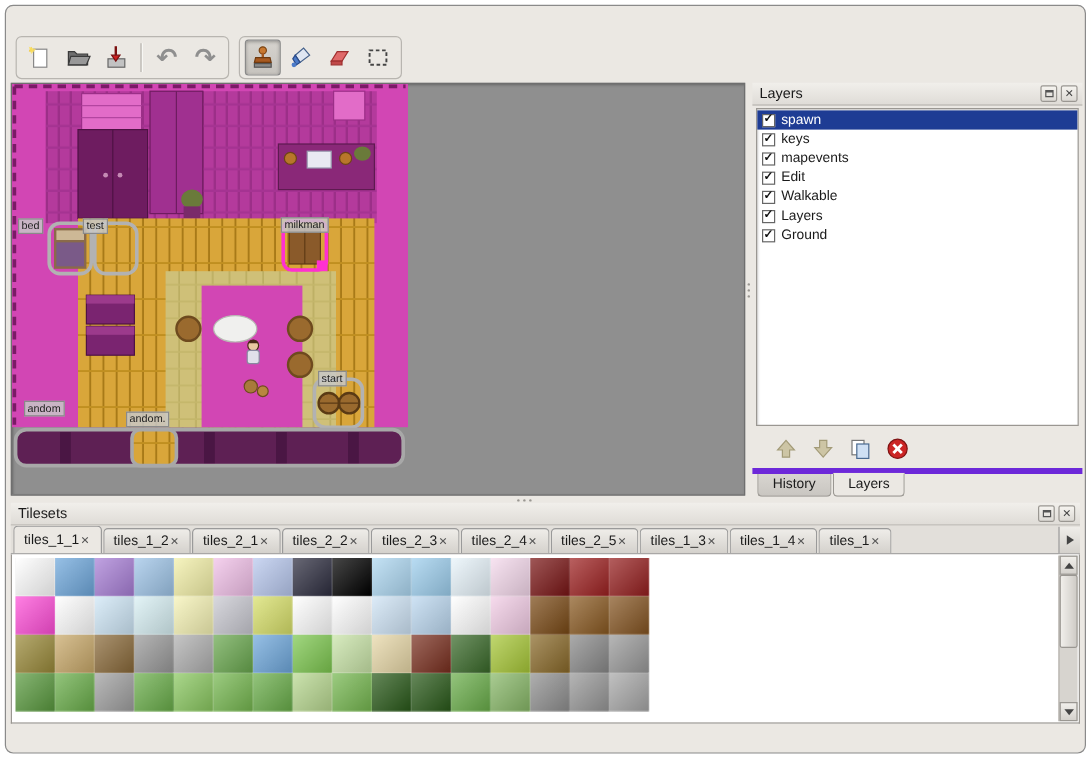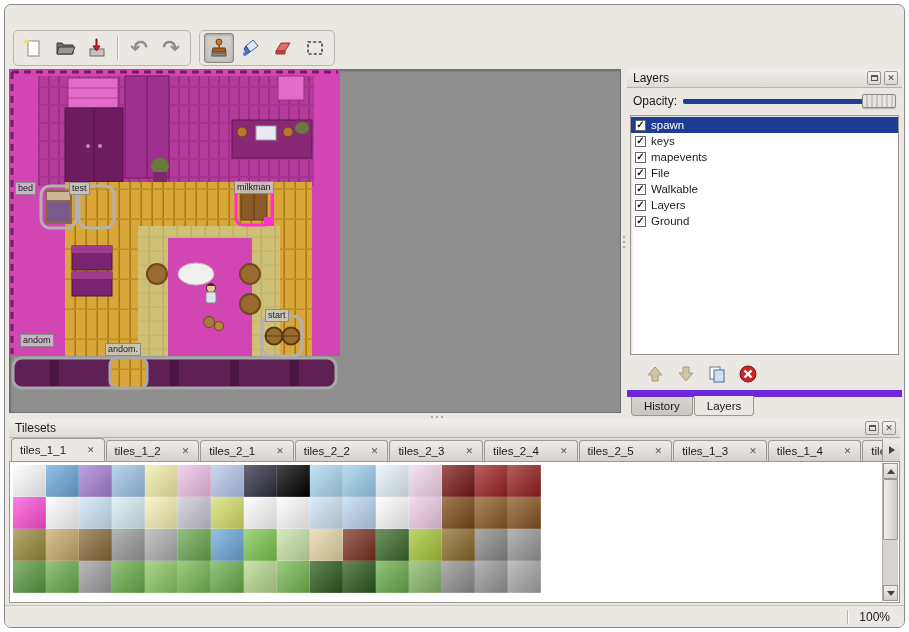--- a/index.html
+++ b/index.html
@@ -53,30 +53,30 @@
     background:repeating-linear-gradient(90deg,#e8e5e0 0 3px,#c9c6c1 3px 5px);box-shadow:0 1px 1px rgba(0,0,0,.25);}
   .layer-list{flex:1;margin:2px 3px;background:#ffffff;border:1px solid #9a9792;box-shadow:inset 1px 1px 2px rgba(0,0,0,.15);
     overflow:hidden;padding-top:1px;}
   .layer-row{height:16px;display:flex;align-items:center;gap:5px;padding:0 2px 0 4px;font-size:11.5px;}
   .layer-row.selected{background:#1e3c94;color:#ffffff;}
   .checkbox{width:11px;height:11px;background:#fff;border:1px solid #666;display:flex;align-items:center;justify-content:center;flex:none;}
   .check{display:none;font-size:10px;line-height:1;color:#111;font-weight:bold;margin-top:-1px;}
   .layer-row.checked .check{display:block;}
   .layer-actions{height:33px;display:flex;align-items:center;gap:7px;padding:0 0 0 16px;}
   .action-btn{width:24px;height:24px;display:flex;align-items:center;justify-content:center;border-radius:3px;}
-  .south-tabs{height:21px;display:flex;align-items:flex-start;padding-left:4px;gap:1px;border-top:7px solid #6d28d9;}
+  .south-tabs{height:21px;display:flex;align-items:flex-start;padding-left:4px;gap:1px;border-top:5px solid #6d28d9;}
   .s-tab{height:19px;padding:0 12px;display:flex;align-items:center;font-size:11.5px;
     background:linear-gradient(#d8d5d0,#c9c6c1);border:1px solid #9a9792;border-top:none;border-radius:0 0 4px 4px;}
   .s-tab.active{background:#ebe8e3;height:20px;margin-top:-1px;border-top:1px solid #ebe8e3;}
 
   
   .tilesets-dock{position:absolute;left:4px;top:414px;width:891px;height:184px;display:flex;flex-direction:column;background:#ebe8e3;}
   .ts-tabbar{height:24px;display:flex;align-items:flex-end;border-bottom:1px solid #9a9a9a;background:#e2dfda;}
   .ts-tabs{flex:1;display:flex;align-items:flex-end;overflow:hidden;padding-left:2px;}
-  .ts-tab{flex:none;height:21px;display:flex;align-items:center;gap:20px;padding:0 8px;margin-right:1px;
+  .ts-tab{flex:none;height:21px;display:flex;align-items:center;gap:0;padding:0 8px;margin-right:1px;
     background:linear-gradient(#efede9,#d4d1cc);border:1px solid #9a9a9a;border-bottom:none;border-radius:4px 4px 0 0;font-size:11.5px;white-space:nowrap;}
   .ts-tab.active{background:#ebe8e3;height:23px;position:relative;z-index:2;}
   .tab-close{font-size:9px;color:#555;line-height:1;padding:1px;}
   .tab-scroll-btn{flex:none;width:18px;height:22px;border-left:1px solid #9a9a9a;display:flex;align-items:center;justify-content:center;background:linear-gradient(#efede9,#d4d1cc);}
   .tri-right{width:0;height:0;border-left:6px solid #444;border-top:4px solid transparent;border-bottom:4px solid transparent;}
   .ts-content{flex:1;position:relative;background:#ffffff;border:1px solid #9a9792;border-top:none;overflow:hidden;}
   .tile-grid{position:absolute;left:3px;top:3px;display:grid;grid-template-columns:repeat(16,33px);grid-auto-rows:32px;}
   .tile{background-image:linear-gradient(135deg,rgba(255,255,255,.28),rgba(0,0,0,.18));border-right:1px solid rgba(0,0,0,.06);border-bottom:1px solid rgba(0,0,0,.06);}
 
   
@@ -289,29 +289,20 @@
   <div class="layers-dock">
     <div class="dock-titlebar">
       <span class="dock-title">Layers</span>
       <span class="dock-btn">
           <span class="float-glyph"></span>
         </span>
       <span class="dock-btn">
           <span>✕</span>
         </span>
     </div>
-    <div class="opacity-row">
-      <span>Opacity:</span>
-      <div class="slider">
-        <div class="slider-groove">
-          <div class="slider-fill" style="width: 100%;"></div>
-        </div>
-        <div class="slider-handle" style="left: calc(100% - 34px);"></div>
-      </div>
-    </div>
     <div class="layer-list">
 
         <div class="layer-row selected checked">
           <span class="checkbox">
             <span class="check">✓</span>
           </span>
           <span class="layer-name">spawn</span>
         </div>
 
         <div class="layer-row checked">
@@ -325,21 +316,21 @@
           <span class="checkbox">
             <span class="check">✓</span>
           </span>
           <span class="layer-name">mapevents</span>
         </div>
 
         <div class="layer-row checked">
           <span class="checkbox">
             <span class="check">✓</span>
           </span>
-          <span class="layer-name">File</span>
+          <span class="layer-name">Edit</span>
         </div>
 
         <div class="layer-row checked">
           <span class="checkbox">
             <span class="check">✓</span>
           </span>
           <span class="layer-name">Walkable</span>
         </div>
 
         <div class="layer-row checked">
@@ -530,18 +521,14 @@
         <div class="scroll-track">
           <div class="scroll-thumb"></div>
         </div>
         <div class="scroll-btn">
             <div class="tri-down"></div>
           </div>
       </div>
     </div>
   </div>
 
-  <div class="statusbar">
-    <div class="status-sep"></div>
-    <span>100%</span>
-  </div>
 
 </div>
 
 </body></html>

